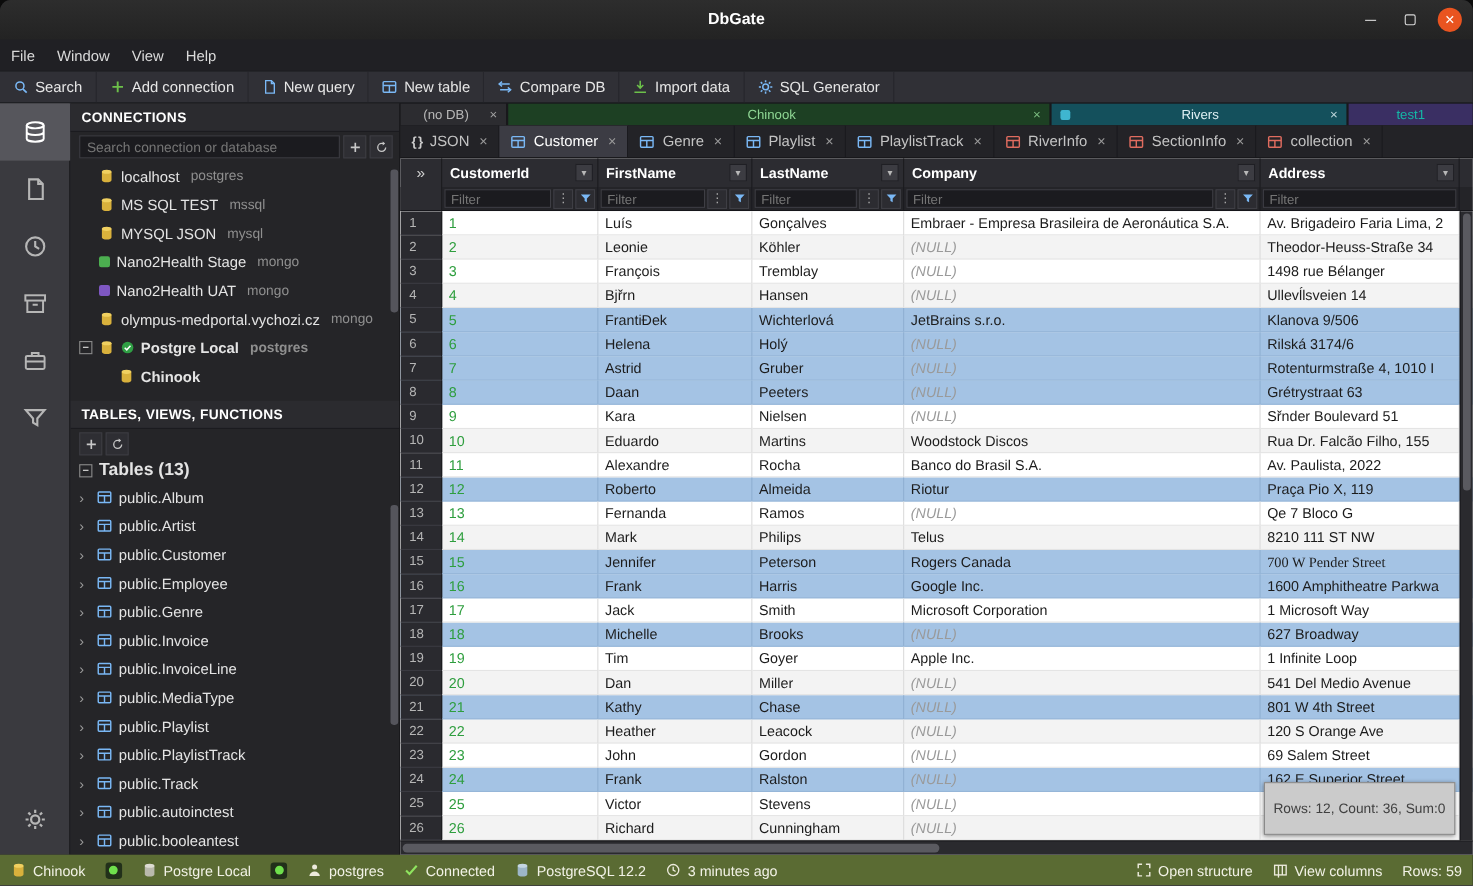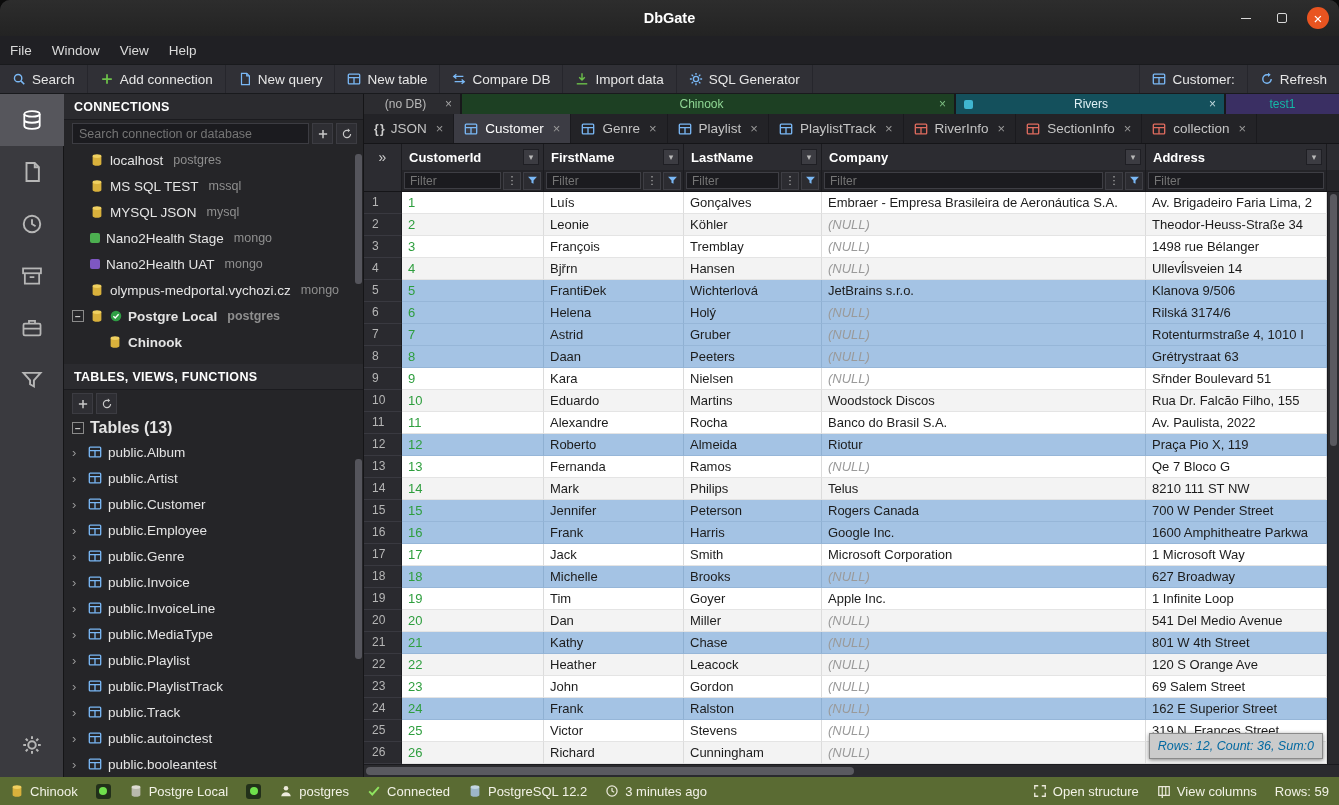--- a/index.html
+++ b/index.html
@@ -109,21 +109,21 @@
           border-bottom:1px solid #e4e4e4; overflow:hidden; white-space:nowrap; font-size:13px; color:#1c1c1c; }
   .grow.sel .cell { border-right-color:#8fb0d2; border-bottom-color:#96b6d8; }
   .cell.num { color:var(--numgreen,#2e9e3e); }
   .cell.null { color:#9a9a9a; font-style:italic; }
   .vscroll { position:absolute; top:48px; right:0; bottom:13px; width:12px; background:#2a2a2e;
              border-left:1px solid #1b1b1f; }
   .vscroll .thumb { position:absolute; top:2px; left:2px; right:2px; height:44%; background:#5a5a60; border-radius:4px; }
   .hscroll { height:13px; flex:none; background:#2a2a2e; border-top:1px solid #1b1b1f; position:relative; }
   .hscroll .thumb { position:absolute; top:2px; bottom:2px; left:2px; width:50%; background:#5a5a60; border-radius:4px; }
   .sel-tooltip { position:absolute; right:16px; bottom:18px; background:#cbcbcb; border:1px solid #8a8a8a;
-                 color:#0369a1; font-size:12.5px; padding:5px 8px; z-index:5; box-shadow:0 1px 4px rgba(0,0,0,.45);font-style:italic; }
+                 color:#404040; font-size:12.5px; padding:16px 8px; z-index:5; box-shadow:0 1px 4px rgba(0,0,0,.45); }
 
   
   .statusbar { height:28px; background:var(--statusbar,#5a6b33); display:flex; align-items:center;
                color:#f2f2e6; font-size:13px; padding:0 10px; gap:18px; flex:none; }
   .sb-item { display:flex; align-items:center; gap:6px; white-space:nowrap; }
   .sb-right { margin-left:auto; display:flex; gap:18px; }
   .led-box { width:15px; height:15px; background:#22301a; border-radius:3px; display:inline-flex;
              align-items:center; justify-content:center; }
   .led-dot { width:8px; height:8px; border-radius:50%; background:#6fe04c; }
 </style>
@@ -216,42 +216,20 @@
             <svg width="14" height="14" viewBox="0 0 16 16">
               <circle cx="8" cy="8" r="3" fill="none" stroke="#7ab8f5" stroke-width="1.6"></circle>
               <g stroke="#7ab8f5" stroke-width="1.6">
                 <path d="M8 1v2.2M8 12.8V15M1 8h2.2M12.8 8H15M3 3l1.6 1.6M11.4 11.4 13 13M13 3l-1.6 1.6M4.6 11.4 3 13"></path>
               </g>
             </svg>
           </span>
           <span>SQL Generator</span>
         </div>
       </div>
-    <div class="tb-right" id="toolbar-right">
-        <div class="tb-btn">
-          <span class="icon">
-            <svg width="14" height="14" viewBox="0 0 16 16">
-              <g fill="none" stroke="#7ab8f5" stroke-width="1.5">
-                <rect x="1.5" y="2.5" width="13" height="11" rx="1"></rect>
-                <path d="M1.5 6.5h13M8 6.5v7"></path>
-              </g>
-            </svg>
-          </span>
-          <span>Customer:</span>
-        </div>
-        <div class="tb-btn">
-          <span class="icon">
-            <svg width="14" height="14" viewBox="0 0 16 16">
-              <path d="M12.8 8A4.8 4.8 0 1 1 8 3.2h2" fill="none" stroke="#7ab8f5" stroke-width="1.6"></path>
-              <path d="M9.2 0.8l3 2.4-3 2.4z" fill="#7ab8f5"></path>
-            </svg>
-          </span>
-          <span>Refresh</span>
-        </div>
-      </div>
   </div>
 
   <div class="main">
 
     <div class="iconstrip" id="iconstrip">
         <div class="strip-btn active">
           <span class="icon">
             <svg width="22" height="22" viewBox="0 0 16 16">
               <ellipse cx="8" cy="3.6" rx="5.6" ry="2" fill="none" stroke="currentColor" stroke-width="1.3"></ellipse>
               <path d="M2.4 3.6v8.8c0 1.1 2.5 2 5.6 2s5.6-.9 5.6-2V3.6M2.4 8c0 1.1 2.5 2 5.6 2s5.6-.9 5.6-2" fill="none" stroke="currentColor" stroke-width="1.3"></path>
@@ -913,21 +891,21 @@
               <div class="cell" style="width: 138px;">Philips</div>
               <div class="cell" style="width: 324px;">Telus</div>
               <div class="cell" style="width: 181px;">8210 111 ST NW</div>
             </div>
             <div class="grow sel">
               <div class="gut">15</div>
               <div class="cell num" style="width: 142px;">15</div>
               <div class="cell" style="width: 140px;">Jennifer</div>
               <div class="cell" style="width: 138px;">Peterson</div>
               <div class="cell" style="width: 324px;">Rogers Canada</div>
-              <div class="cell" style="width: 181px;">700 W Pender Street</div>
+              <div class="cell" style="width: 181px; font-family: Liberation Serif, serif;">700 W Pender Street</div>
             </div>
             <div class="grow sel">
               <div class="gut">16</div>
               <div class="cell num" style="width: 142px;">16</div>
               <div class="cell" style="width: 140px;">Frank</div>
               <div class="cell" style="width: 138px;">Harris</div>
               <div class="cell" style="width: 324px;">Google Inc.</div>
               <div class="cell" style="width: 181px;">1600 Amphitheatre Parkwa</div>
             </div>
             <div class="grow">

